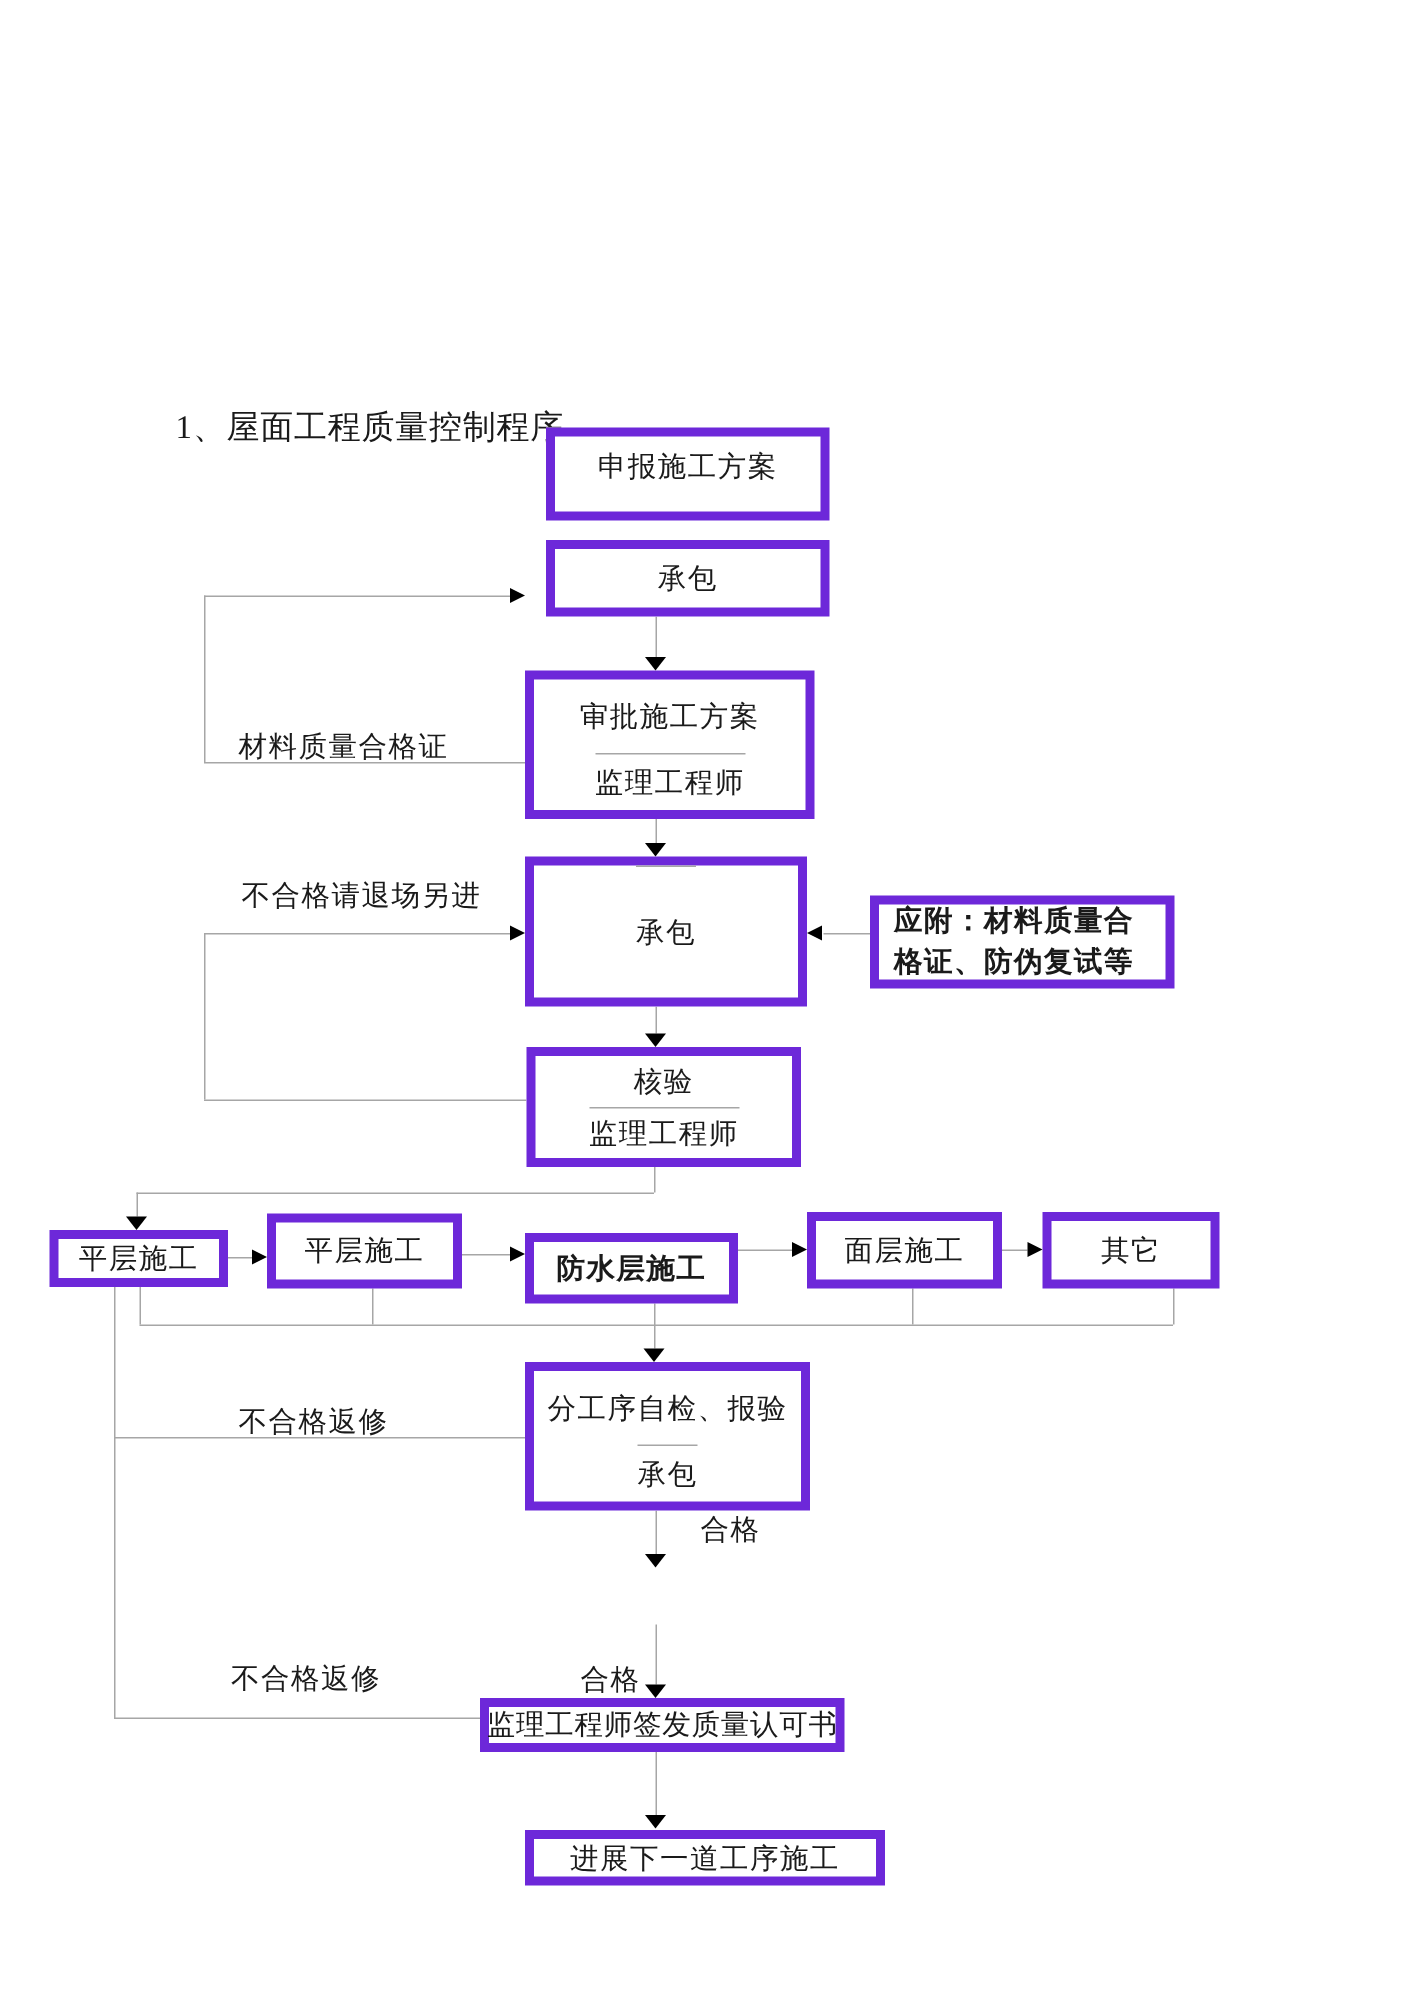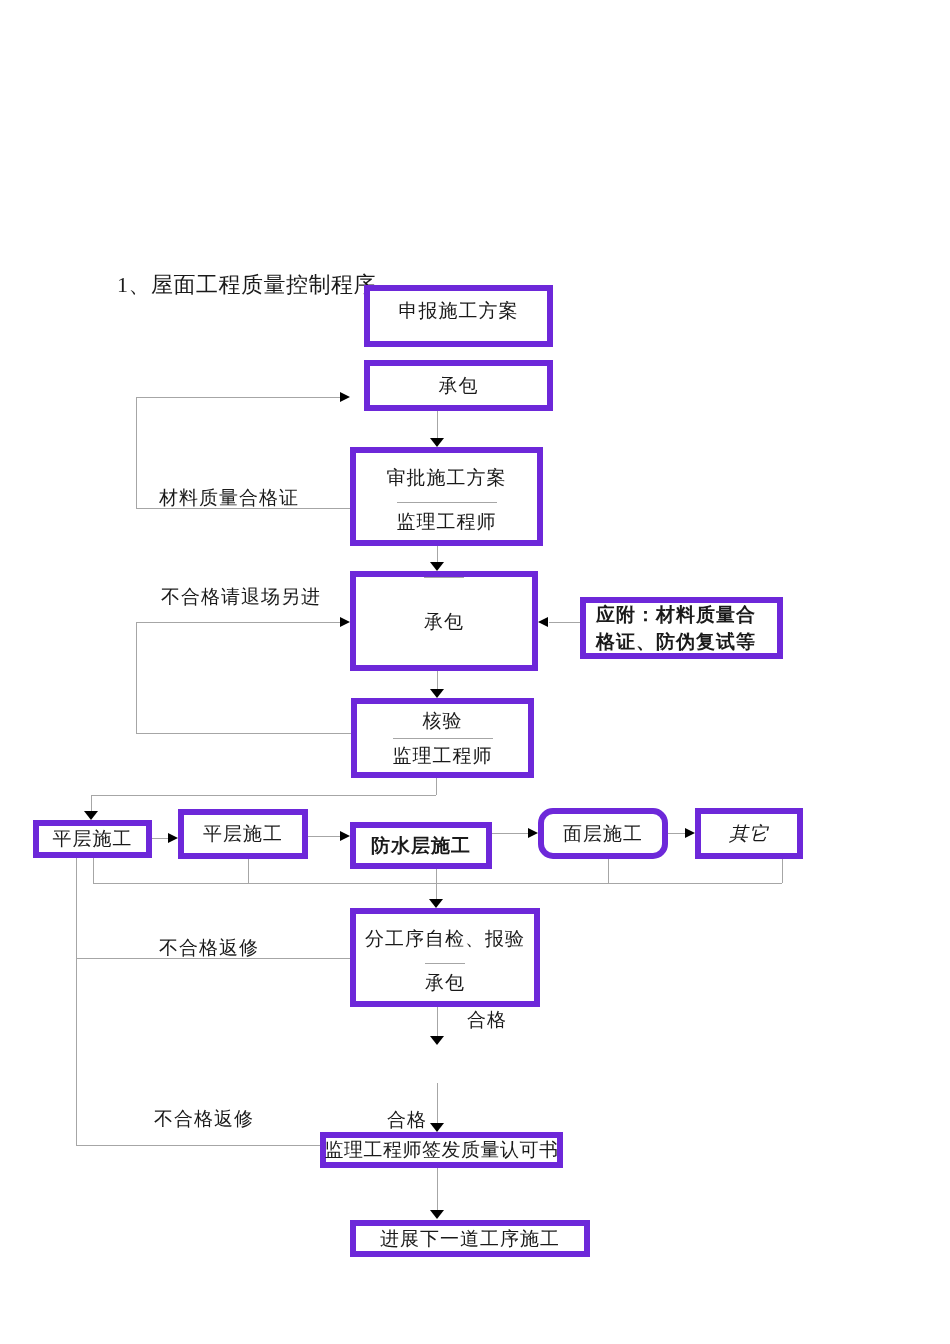--- a/index.html
+++ b/index.html
@@ -71,25 +71,25 @@
   </div>
 
   <div class="box" style="left:178px;top:809px;width:130px;height:50px;">
     <span>平层施工</span>
   </div>
 
   <div class="box" style="left:350px;top:822px;width:142px;height:47px;font-weight:bold;">
     <span>防水层施工</span>
   </div>
 
-  <div class="box" style="left:538px;top:808px;width:130px;height:51px;border-radius:15px;">
+  <div class="box" style="left:538px;top:808px;width:130px;height:51px;">
     <span>面层施工</span>
   </div>
 
-  <div class="box" style="left:695px;top:808px;width:108px;height:51px;font-style:italic;">
+  <div class="box" style="left:695px;top:808px;width:118px;height:51px;">
     <span>其它</span>
   </div>
 
   <div class="box split" style="left:350px;top:908px;width:190px;height:99px;">
     <div class="cell" style="height:49px;">分工序自检、报验</div>
     <div class="cell c2">承包</div>
   </div>
 
 
   <div class="box" style="left:320px;top:1132px;width:243px;height:36px;letter-spacing:0.5px;">

